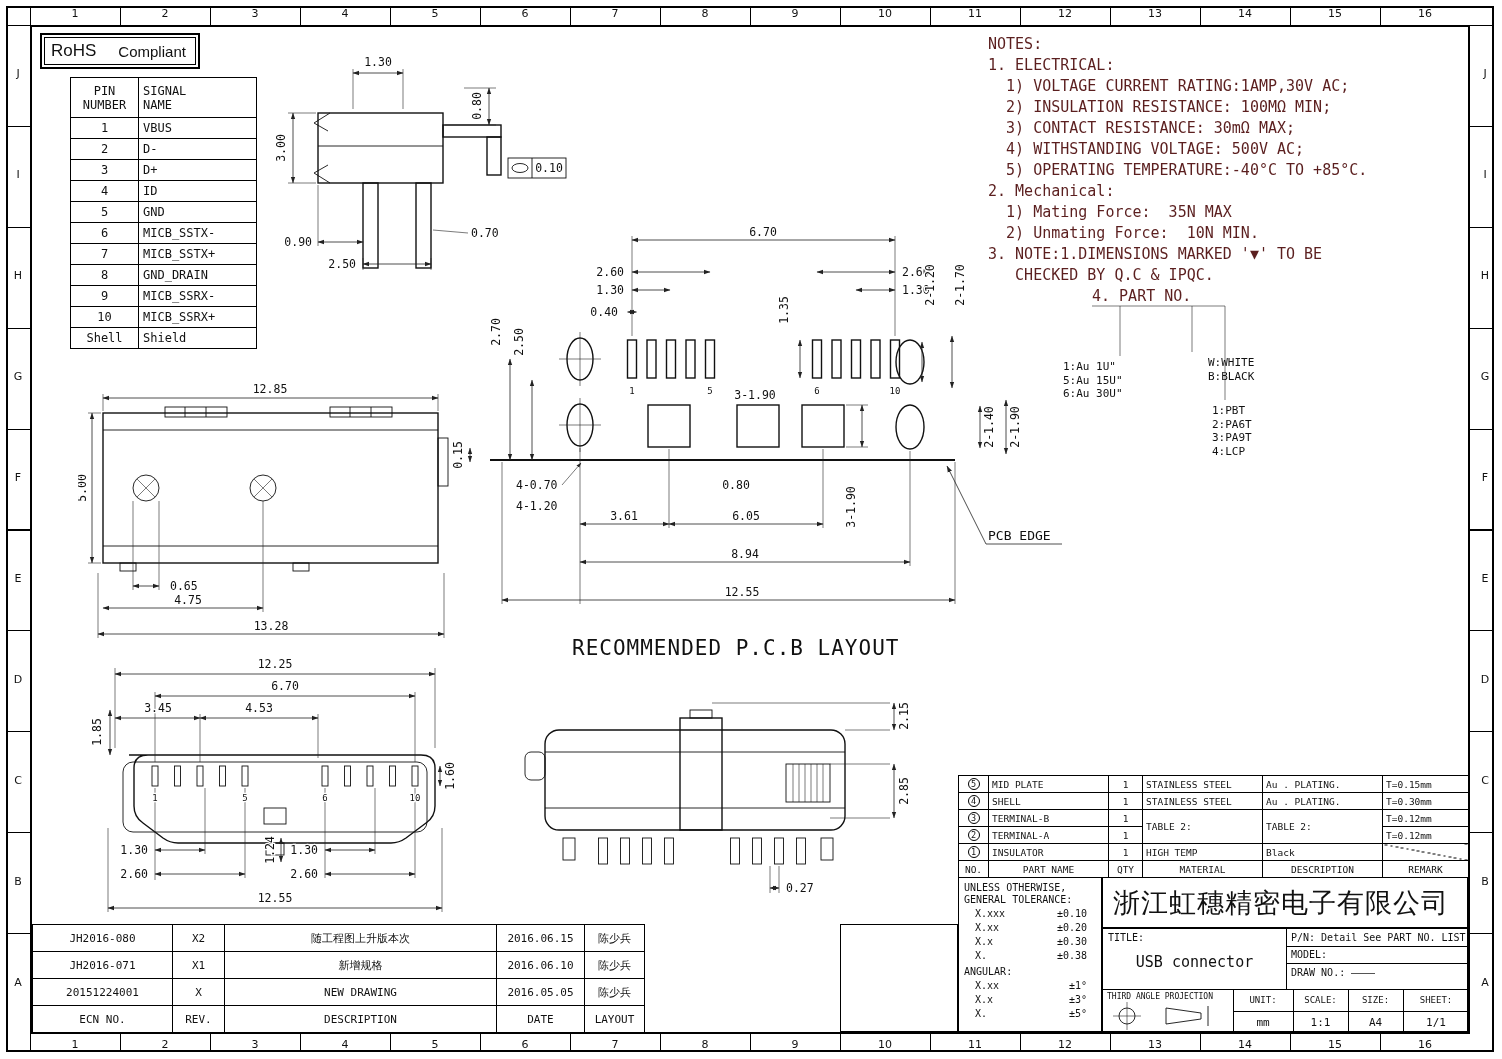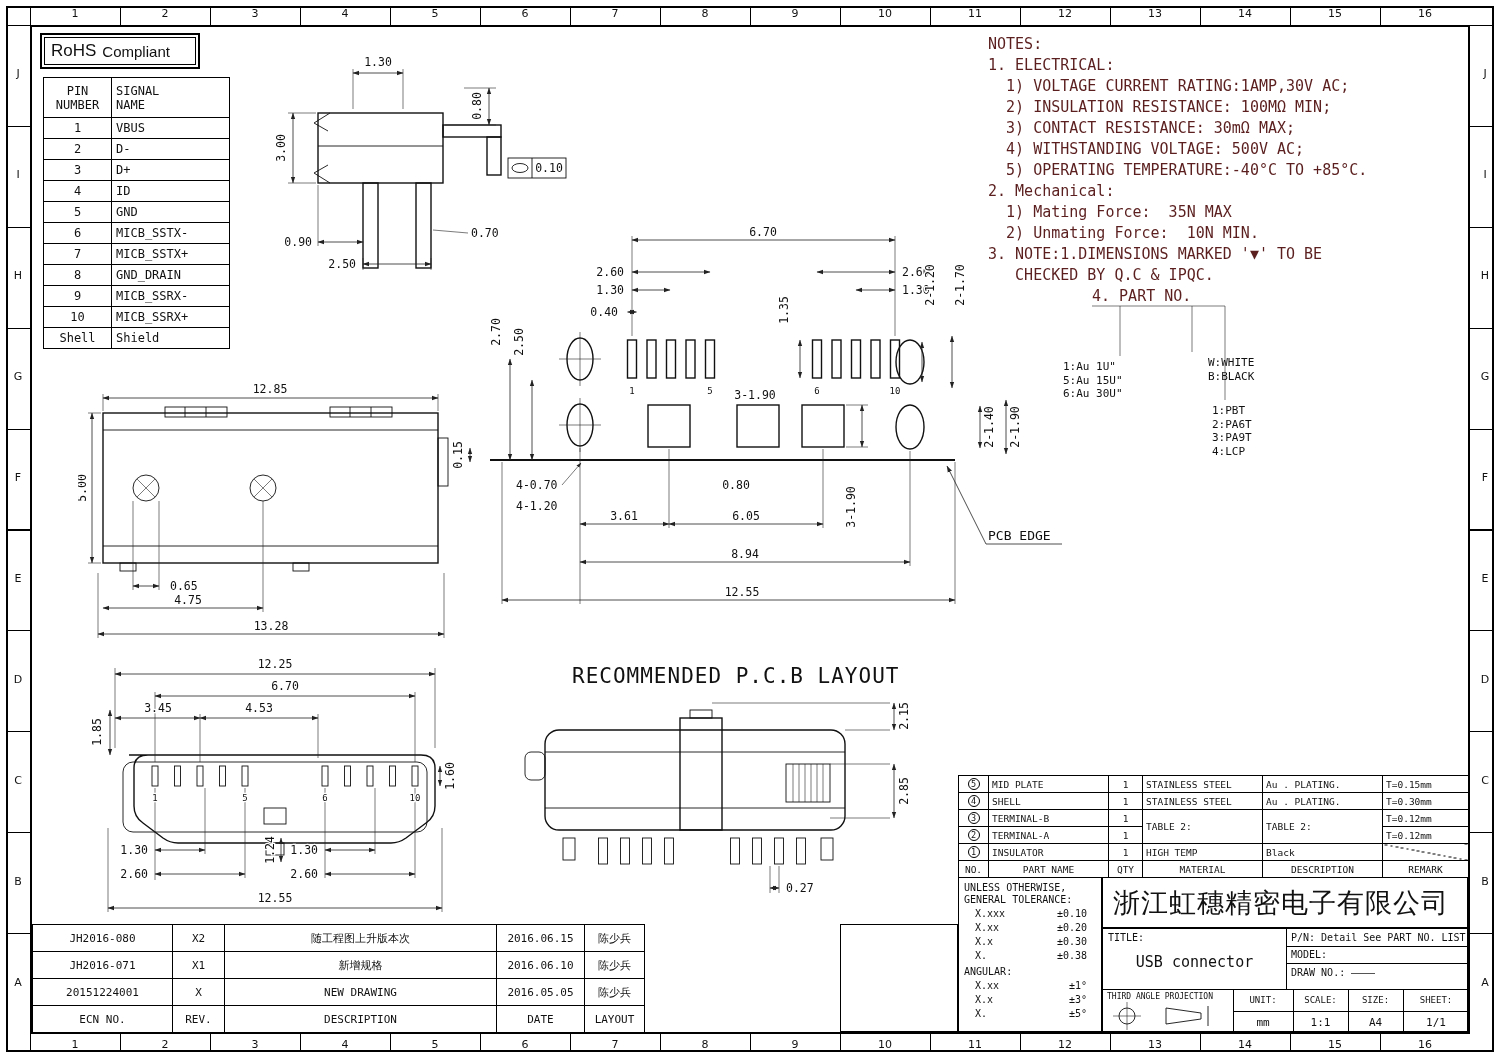--- a/index.html
+++ b/index.html
@@ -13,25 +13,25 @@
   .band{position:absolute}
   .band-t{left:30px;top:6px;width:1440px;height:19px;background:repeating-linear-gradient(90deg,#000 0 1px,transparent 1px 90px)}
   .band-b{left:30px;top:1034px;width:1440px;height:18px;background:repeating-linear-gradient(90deg,#000 0 1px,transparent 1px 90px)}
   .band-l{left:6px;top:25px;width:24px;height:1009px;background:repeating-linear-gradient(180deg,#000 0 1px,transparent 1px 100.9px)}
   .band-r{left:1470px;top:25px;width:24px;height:1009px;background:repeating-linear-gradient(180deg,#000 0 1px,transparent 1px 100.9px)}
   .blab{position:absolute;width:16px;text-align:center;font:11px "DejaVu Sans",sans-serif;color:#111}
   
   .rohs{position:absolute;left:40px;top:33px;width:160px;height:36px;border:2px solid #000;padding:2px}
   .rohs-in{width:100%;height:100%;border:1px solid #000;display:flex;align-items:center;padding-left:6px;font-family:"Liberation Sans",sans-serif}
   .rohs-b{font-weight:normal;font-size:17px}
-  .rohs-r{font-size:15px;margin-left:6px}
+  .rohs-r{font-size:15px;margin-left:22px}
   
   table{border-collapse:collapse;position:absolute;table-layout:fixed}
   td,th{border:1px solid #000;font-family:"DejaVu Sans Mono",monospace;overflow:hidden;white-space:nowrap}
-  .pin-table{left:43px;top:77px}
+  .pin-table{left:70px;top:77px}
   .pin-table th{height:40px;font-size:12px;text-align:left;padding:2px 4px;white-space:pre-line;font-weight:normal;vertical-align:middle}
   .pin-table td{height:21px;font-size:12px;padding:0 4px}
   .pin-table td:first-child,.pin-table th:first-child{width:68px;text-align:center}
   .pin-table td:last-child{width:118px;text-align:left}
   .parts{left:958px;top:775px}
   .parts td{height:17px;font-size:9.5px;padding:0 3px;text-align:left;vertical-align:middle}
   .parts td:nth-child(1),.parts td:nth-child(3){text-align:center}
   .parts .hdr{text-align:center}
   .circ{display:inline-block;width:12px;height:12px;line-height:11px;border:1px solid #000;border-radius:50%;text-align:center;font-size:8.5px}
   .diag{background:linear-gradient(to top right,transparent 49.2%,#000 49.2%,#000 50.8%,transparent 50.8%)}
@@ -53,21 +53,21 @@
   .tb-title-value{position:absolute;left:0;top:24px;width:183px;text-align:center;font-size:15px}
   .celllab{position:absolute;font-size:9px;text-align:center}
   .cellval{position:absolute;font-size:11px;text-align:center}
   
   .notes{position:absolute;left:988px;top:34px;width:478px;color:#5B1F1F;font:15px "DejaVu Sans Mono",monospace}
   .ntitle{line-height:21px}
   .nline{white-space:pre;line-height:21px}
   .pn-head{position:absolute;left:1092px;top:287px;color:#5B1F1F;font:15px "DejaVu Sans Mono",monospace}
   .leg{position:absolute;font:11px "DejaVu Sans Mono",monospace}
   .legline{line-height:13.5px;white-space:pre}
-  .pcb-title{position:absolute;left:572px;top:664px;font:21px "DejaVu Sans Mono",monospace;letter-spacing:1px}
+  .pcb-title{position:absolute;left:572px;top:636px;font:21px "DejaVu Sans Mono",monospace;letter-spacing:1px}
   
   .drw{position:absolute}
   .drw text{font:11.5px "DejaVu Sans Mono",monospace;fill:#111;paint-order:stroke;stroke:#fff;stroke-width:2.5px}
   .drw text.pin-num{font-size:9px}
   .drw text.edge-lab{font-size:13px}
   .o{fill:none;stroke:#111;stroke-width:1.4}
   .o2{fill:none;stroke:#111;stroke-width:.9}
   .d{fill:none;stroke:#222;stroke-width:.8}
   .e{fill:none;stroke:#222;stroke-width:.6}
 </style>

